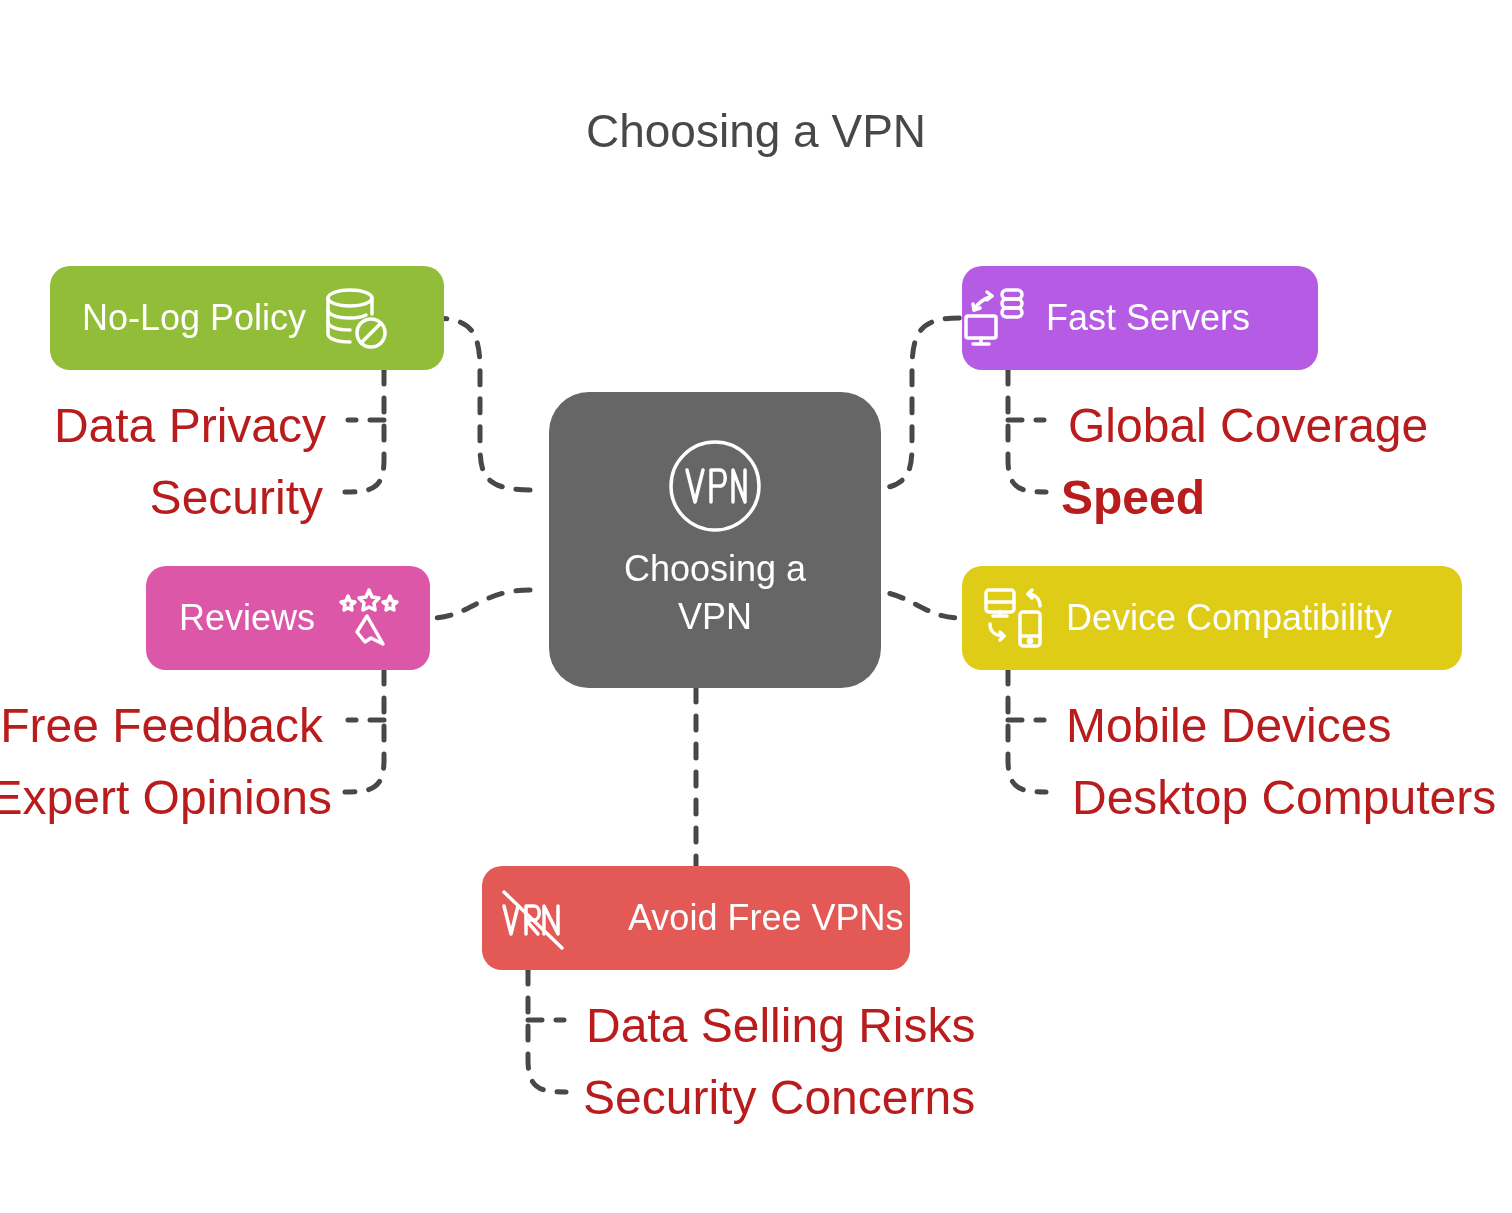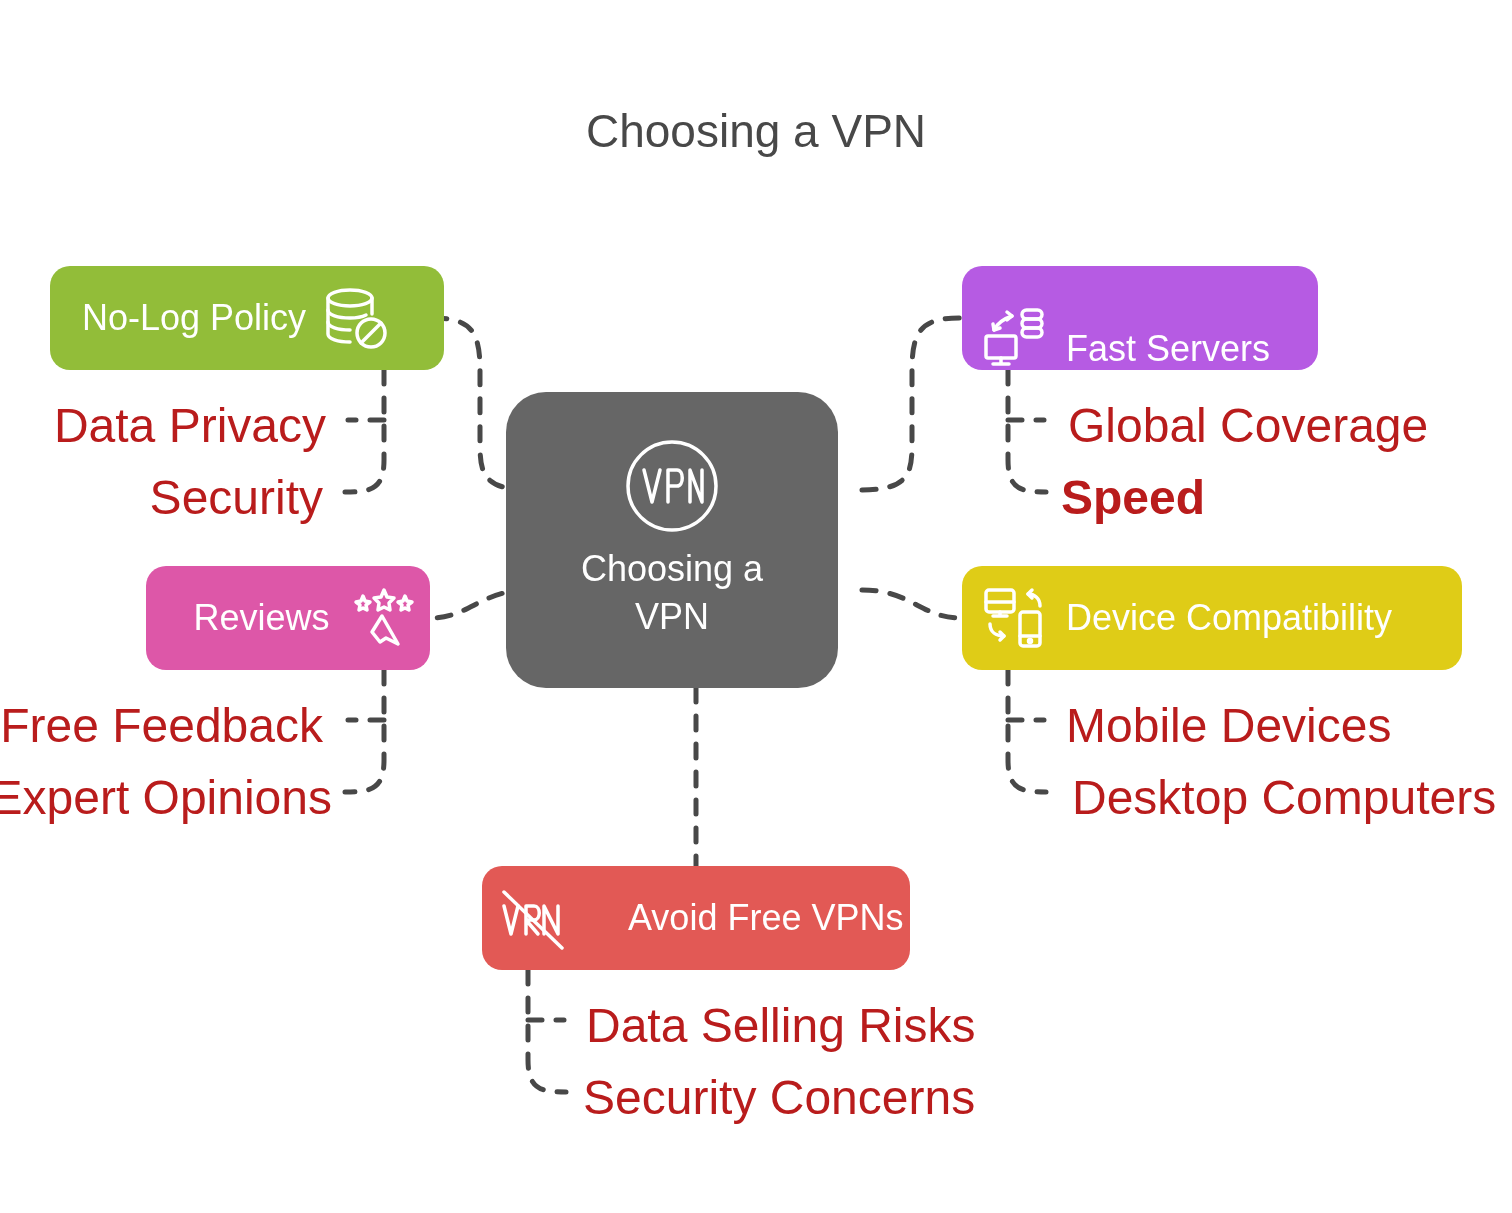--- a/index.html
+++ b/index.html
@@ -6,21 +6,21 @@
   body { width: 1512px; height: 1213px; position: relative; overflow: hidden;
          font-family: "Liberation Sans", "DejaVu Sans", sans-serif; }
   .title { position: absolute; left: 0; width: 1512px; top: 104px; text-align: center;
            font-size: 46px; color: #484848; }
   svg.connectors { position: absolute; left: 0; top: 0; width: 1512px; height: 1213px; }
   .node { position: absolute; border-radius: 20px; color: #ffffff; display: flex; align-items: center;
           font-size: 36px; box-sizing: border-box; }
   .node .label { white-space: nowrap; }
   .icon { display: inline-block; width: 64px; height: 64px; flex: none; }
   .icon svg { width: 64px; height: 64px; display: block; }
-  .center { position: absolute; left: 506px; top: 392px; width: 332px; height: 296px;
+  .center { position: absolute; left: 549px; top: 392px; width: 332px; height: 296px;
             background: #666666; border-radius: 40px; color: #fff; text-align: center; }
   .center .icon { position: absolute; left: 118px; top: 46px; width: 96px; height: 96px; }
   .center .icon svg { width: 96px; height: 96px; }
   .center .label { position: absolute; left: 0; right: 0; top: 153px; font-size: 36px; line-height: 48px; }
   .sub { position: absolute; font-size: 48px; color: #b91c1c; white-space: nowrap; }
 </style>
 </head>
 <body>
 
 <div class="title">Choosing a VPN</div>
@@ -76,39 +76,39 @@
       <path d="M4 24 C4 29 14 32 26 32 C32 32 38 31 42 29"></path>
       <path d="M4 36 C4 41 14 44 26 44"></path>
       <circle cx="47" cy="47" r="14"></circle>
       <path d="M37 57 L57 37"></path>
     </svg>
   </span>
 </div>
 <div class="sub" style="right:1186px; top:398px;">Data Privacy</div>
 <div class="sub" style="right:1189px; top:470px;">Security</div>
 
-<div class="node" style="left:962px; top:266px; width:356px; height:104px; background:#b65be3; padding-left:20px;align-items:flex-end;">
+<div class="node" style="left:962px; top:266px; width:356px; height:104px; background:#b65be3; ">
   <span class="icon" style="margin-right:20px;">
     <svg viewBox="0 0 64 64" fill="none" stroke="#fff" stroke-width="3.5" stroke-linecap="round" stroke-linejoin="round">
       <rect x="4" y="30" width="30" height="22" rx="2"></rect>
       <path d="M19 52 L19 58 M11 58 L27 58"></path>
       <rect x="40" y="4" width="20" height="9" rx="4.5"></rect>
       <rect x="40" y="13" width="20" height="9" rx="4.5"></rect>
       <rect x="40" y="22" width="20" height="9" rx="4.5"></rect>
       <path d="M12 24 C16 16 24 12 30 10"></path>
       <path d="M11 18 L12 24 L18 22"></path>
       <path d="M25 6 L30 10 L25 14"></path>
     </svg>
   </span>
   <span class="label">Fast Servers</span>
 </div>
 <div class="sub" style="left:1068px; top:398px;">Global Coverage</div>
 <div class="sub" style="left:1061px; top:470px;font-weight:bold;">Speed</div>
 
-<div class="node" style="left:146px; top:566px; width:284px; height:104px; background:#dd57a8; padding-left:33px;justify-content:center;">
+<div class="node" style="left:146px; top:566px; width:284px; height:104px; background:#dd57a8; padding-left:33px;">
   <span class="label">Reviews</span>
   <span class="icon" style="margin-left:22px;">
     <svg viewBox="0 0 64 64" fill="none" stroke="#fff" stroke-width="3.5" stroke-linecap="round" stroke-linejoin="round">
       <path d="M32 4 L35 11 L42 12 L37 17 L38 24 L32 21 L26 24 L27 17 L22 12 L29 11 Z"></path>
       <path d="M11 10 L13 15 L18 16 L14 19 L15 24 L11 22 L7 24 L8 19 L4 16 L9 15 Z"></path>
       <path d="M53 10 L55 15 L60 16 L56 19 L57 24 L53 22 L49 24 L50 19 L46 16 L51 15 Z"></path>
       <path d="M30 30 L46 58 L34 52 L28 56 L20 46 Z"></path>
     </svg>
   </span>
 </div>

